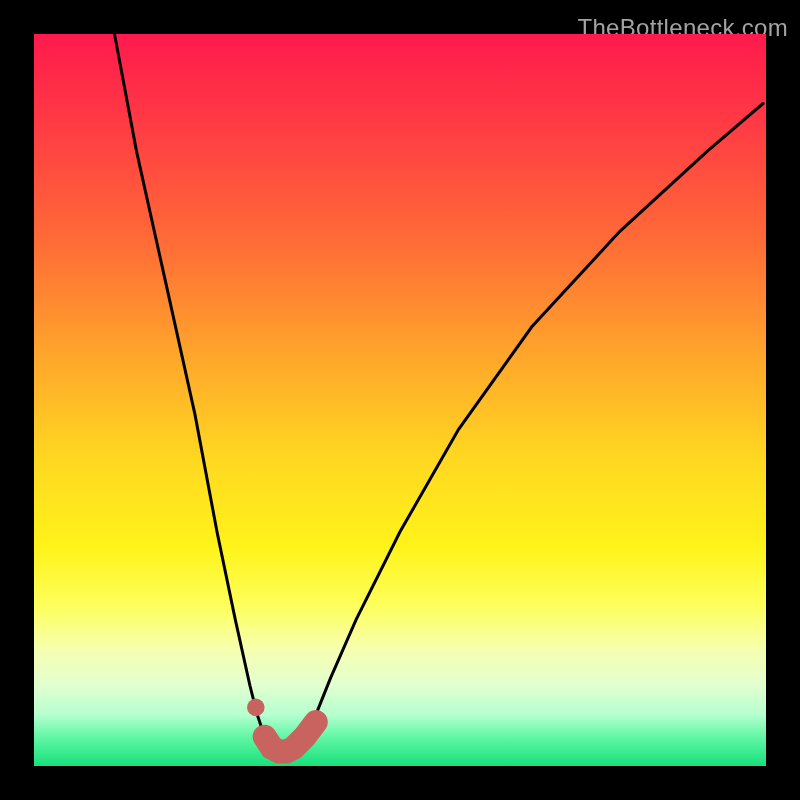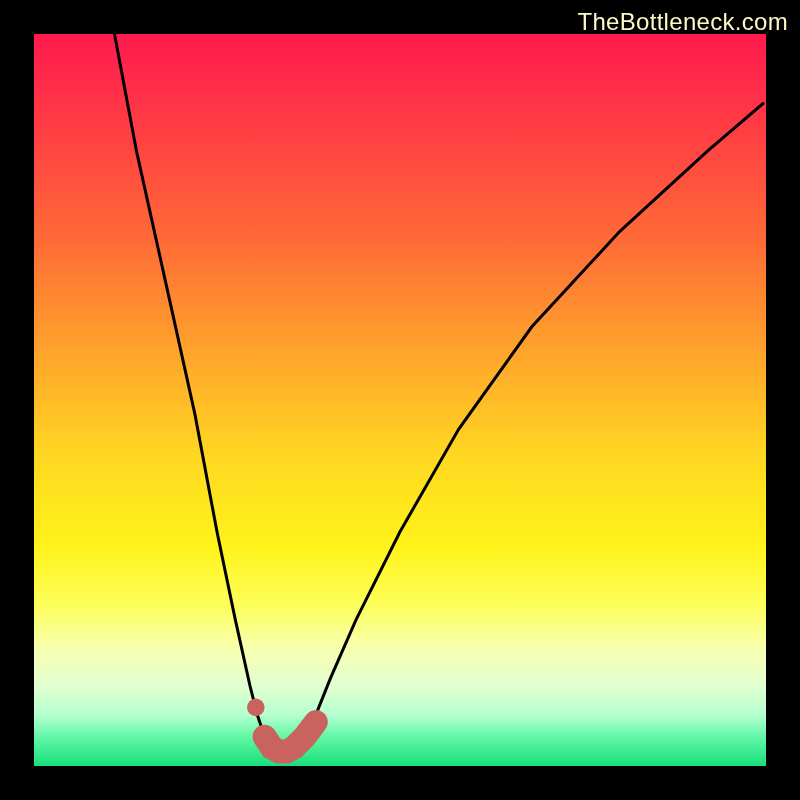--- a/index.html
+++ b/index.html
@@ -36,23 +36,23 @@
       #fdff5a 78%,
       #f7ffb0 84%,
       #e2ffd0 89%,
       #b6ffcf 93%,
       #62f7a6 96%,
       #17e07a 100%
     );
   }
   .watermark {
     position: absolute;
-    top: 8px;
+    top: 14px;
     right: 12px;
-    color: #fef9c3;
+    color: #a3a3a3;
     font-size: 24px;
     font-weight: 500;
     letter-spacing: 0.3px;
   }
   svg.overlay {
     position: absolute;
     top: 0;
     left: 0;
     width: 732px;
     height: 732px;

